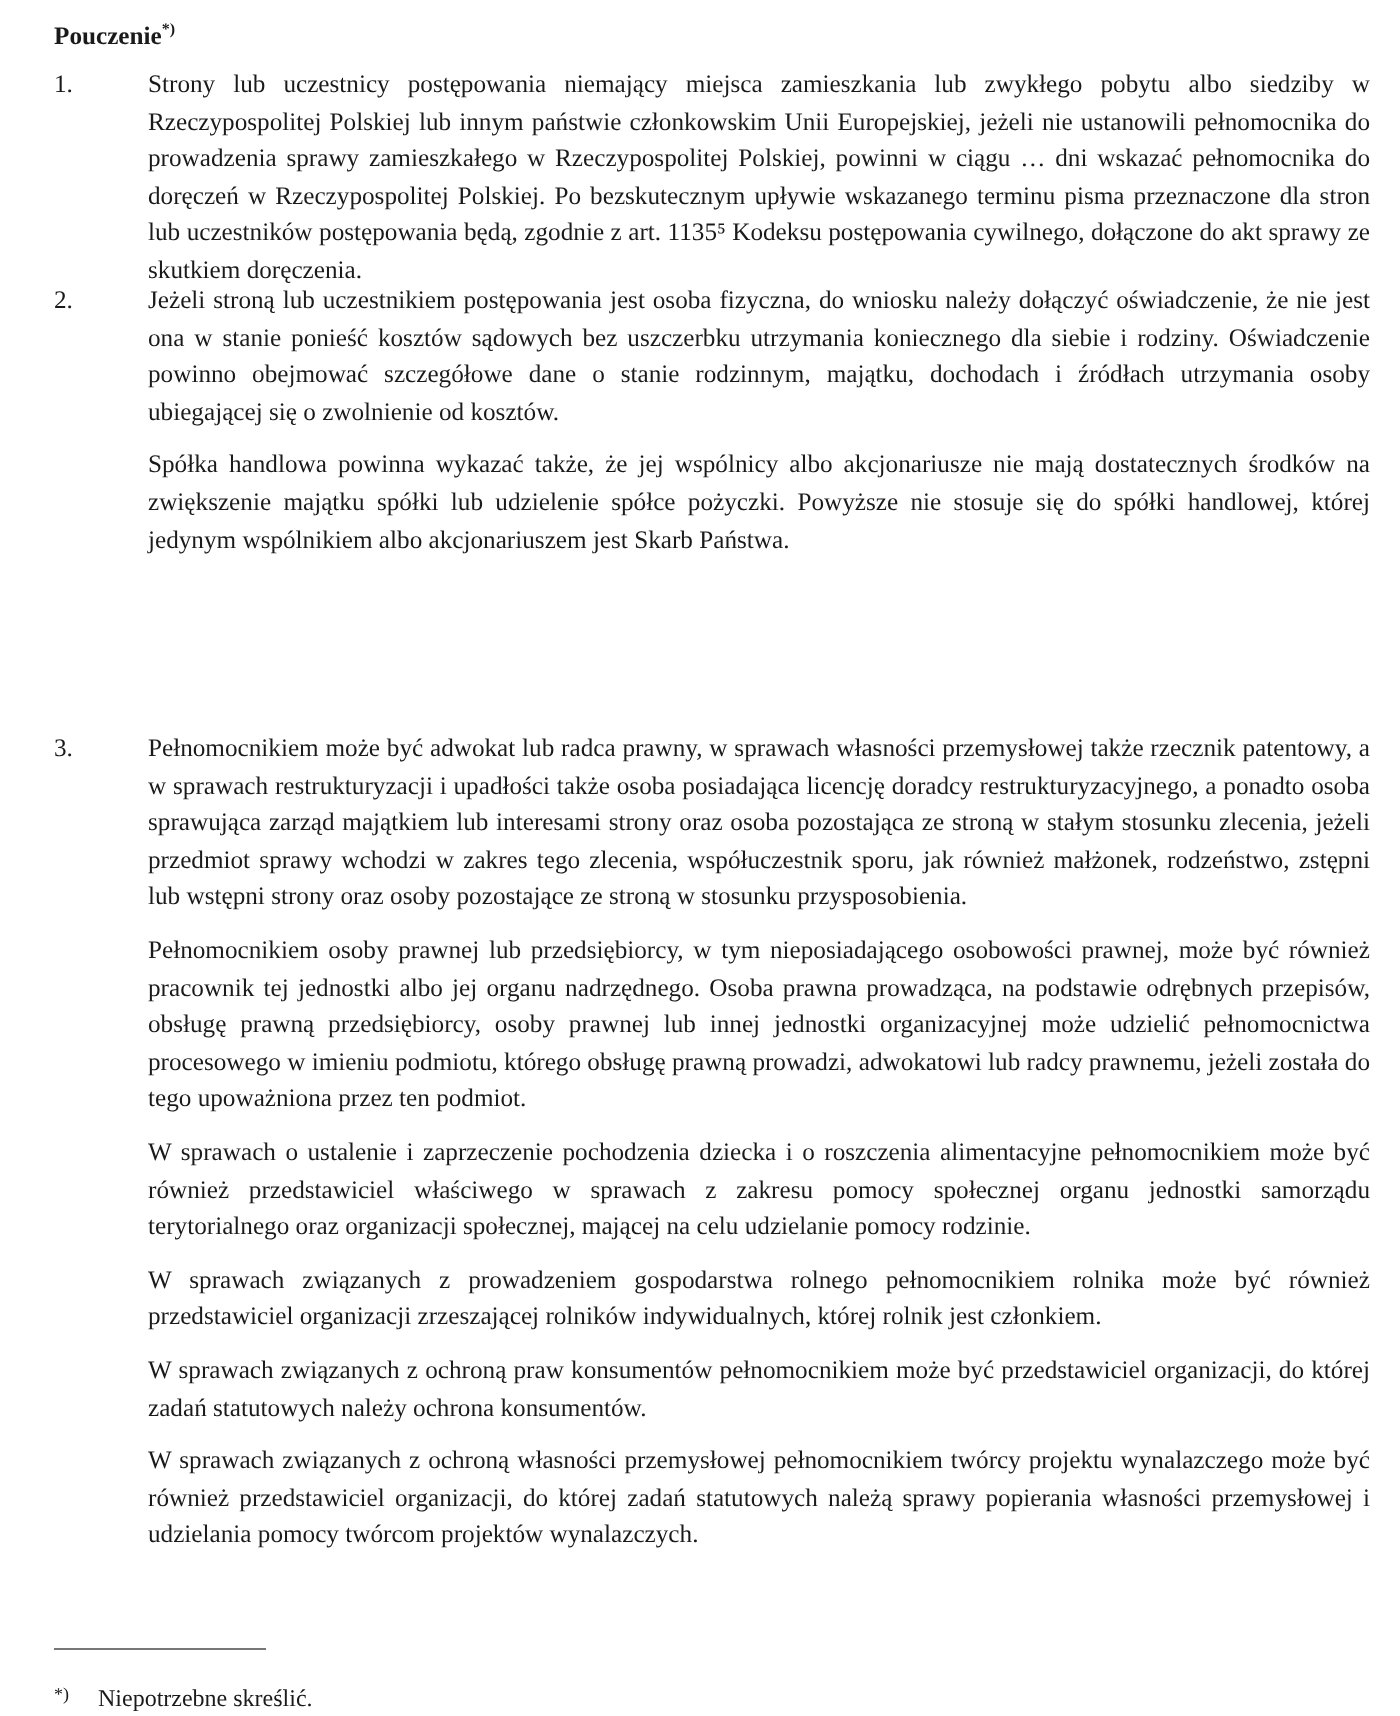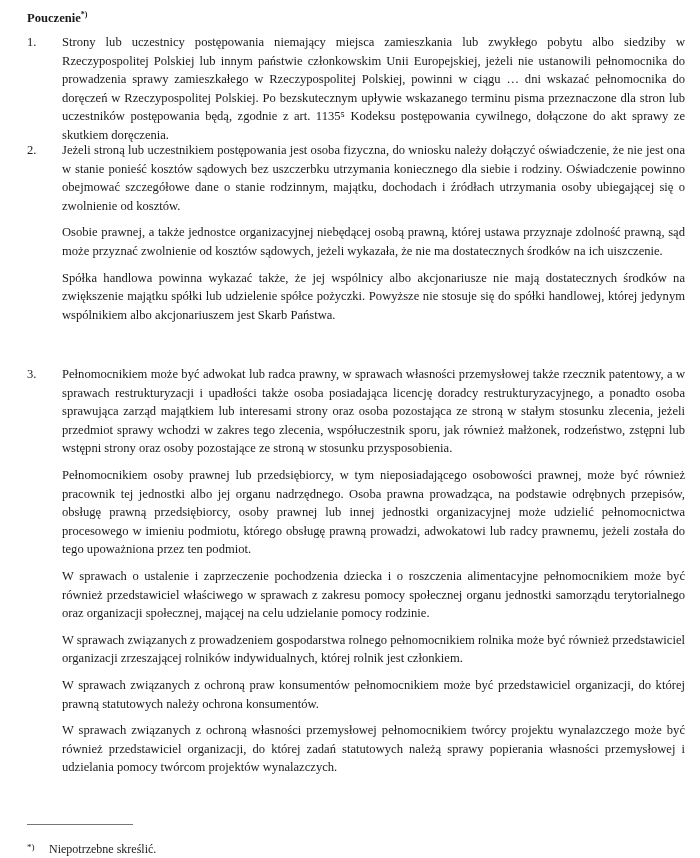--- a/index.html
+++ b/index.html
@@ -12,21 +12,21 @@
   }
   .page { position: absolute; left: 0; top: 0; width: 700px; height: 666px; border-radius: 21px; }
   .title {
     position: absolute; left: 27px; top: 6px;
     font-weight: bold; font-size: 12.6px;
   }
   .title sup { font-size: 8px; font-weight: bold; }
   .item { position: absolute; left: 27px; width: 658px; }
   .num { position: absolute; left: 0; top: 0; width: 30px; }
   .body { margin-left: 35px; }
-  .body p { margin: 0 0 8px 0; text-align: justify; }
+  .body p { margin: 0 0 8px 12px; text-align: justify; }
   .body p:last-child { margin-bottom: 0; }
   .fn-rule {
     position: absolute; left: 27px; top: 824px; width: 106px; height: 0;
     border-top: 1px solid #777;
   }
   .footnote { position: absolute; left: 27px; top: 838px; font-size: 12px; }
   .footnote .mark { display: inline-block; width: 22px; font-size: 9px; vertical-align: 3px; }
 </style>
 </head>
 <body>
@@ -41,33 +41,32 @@
     <div class="num">1.</div>
     <div class="body">
       <p>Strony lub uczestnicy postępowania niemający miejsca zamieszkania lub zwykłego pobytu albo siedziby w Rzeczypospolitej Polskiej lub innym państwie członkowskim Unii Europejskiej, jeżeli nie ustanowili pełnomocnika do prowadzenia sprawy zamieszkałego w Rzeczypospolitej Polskiej, powinni w ciągu … dni wskazać pełnomocnika do doręczeń w Rzeczypospolitej Polskiej. Po bezskutecznym upływie wskazanego terminu pisma przeznaczone dla stron lub uczestników postępowania będą, zgodnie z art. 1135⁵ Kodeksu postępowania cywilnego, dołączone do akt sprawy ze skutkiem doręczenia.</p>
     </div>
   </div>
 
   <div class="item" style="top:141px;">
     <div class="num">2.</div>
     <div class="body">
       <p>Jeżeli stroną lub uczestnikiem postępowania jest osoba fizyczna, do wniosku należy dołączyć oświadczenie, że nie jest ona w stanie ponieść kosztów sądowych bez uszczerbku utrzymania koniecznego dla siebie i rodziny. Oświadczenie powinno obejmować szczegółowe dane o stanie rodzinnym, majątku, dochodach i źródłach utrzymania osoby ubiegającej się o zwolnienie od kosztów.</p>
-      <p>Osobie prawnej, a także jednostce organizacyjnej niebędącej osobą prawną, której ustawa przyznaje zdolność prawną, sąd może przyznać zwolnienie od kosztów sądowych, jeżeli wykazała, że nie ma dostatecznych środków na ich uiszczenie.</p>
       <p>Spółka handlowa powinna wykazać także, że jej wspólnicy albo akcjonariusze nie mają dostatecznych środków na zwiększenie majątku spółki lub udzielenie spółce pożyczki. Powyższe nie stosuje się do spółki handlowej, której jedynym wspólnikiem albo akcjonariuszem jest Skarb Państwa.</p>
     </div>
   </div>
 
   <div class="item" style="top:365px;">
     <div class="num">3.</div>
     <div class="body">
       <p>Pełnomocnikiem może być adwokat lub radca prawny, w sprawach własności przemysłowej także rzecznik patentowy, a w sprawach restrukturyzacji i upadłości także osoba posiadająca licencję doradcy restrukturyzacyjnego, a ponadto osoba sprawująca zarząd majątkiem lub interesami strony oraz osoba pozostająca ze stroną w stałym stosunku zlecenia, jeżeli przedmiot sprawy wchodzi w zakres tego zlecenia, współuczestnik sporu, jak również małżonek, rodzeństwo, zstępni lub wstępni strony oraz osoby pozostające ze stroną w stosunku przysposobienia.</p>
       <p>Pełnomocnikiem osoby prawnej lub przedsiębiorcy, w tym nieposiadającego osobowości prawnej, może być również pracownik tej jednostki albo jej organu nadrzędnego. Osoba prawna prowadząca, na podstawie odrębnych przepisów, obsługę prawną przedsiębiorcy, osoby prawnej lub innej jednostki organizacyjnej może udzielić pełnomocnictwa procesowego w imieniu podmiotu, którego obsługę prawną prowadzi, adwokatowi lub radcy prawnemu, jeżeli została do tego upoważniona przez ten podmiot.</p>
       <p>W sprawach o ustalenie i zaprzeczenie pochodzenia dziecka i o roszczenia alimentacyjne pełnomocnikiem może być również przedstawiciel właściwego w sprawach z zakresu pomocy społecznej organu jednostki samorządu terytorialnego oraz organizacji społecznej, mającej na celu udzielanie pomocy rodzinie.</p>
       <p>W sprawach związanych z prowadzeniem gospodarstwa rolnego pełnomocnikiem rolnika może być również przedstawiciel organizacji zrzeszającej rolników indywidualnych, której rolnik jest członkiem.</p>
-      <p>W sprawach związanych z ochroną praw konsumentów pełnomocnikiem może być przedstawiciel organizacji, do której prawną statutowych należy ochrona konsumentów.</p>
+      <p>W sprawach związanych z ochroną praw konsumentów pełnomocnikiem może być przedstawiciel organizacji, do której zadań statutowych należy ochrona konsumentów.</p>
       <p>W sprawach związanych z ochroną własności przemysłowej pełnomocnikiem twórcy projektu wynalazczego może być również przedstawiciel organizacji, do której zadań statutowych należą sprawy popierania własności przemysłowej i udzielania pomocy twórcom projektów wynalazczych.</p>
     </div>
   </div>
 
   <div class="fn-rule"></div>
   <div class="footnote">
     <span class="mark">*)</span><span>Niepotrzebne skreślić.</span>
   </div>
 
 </div>

